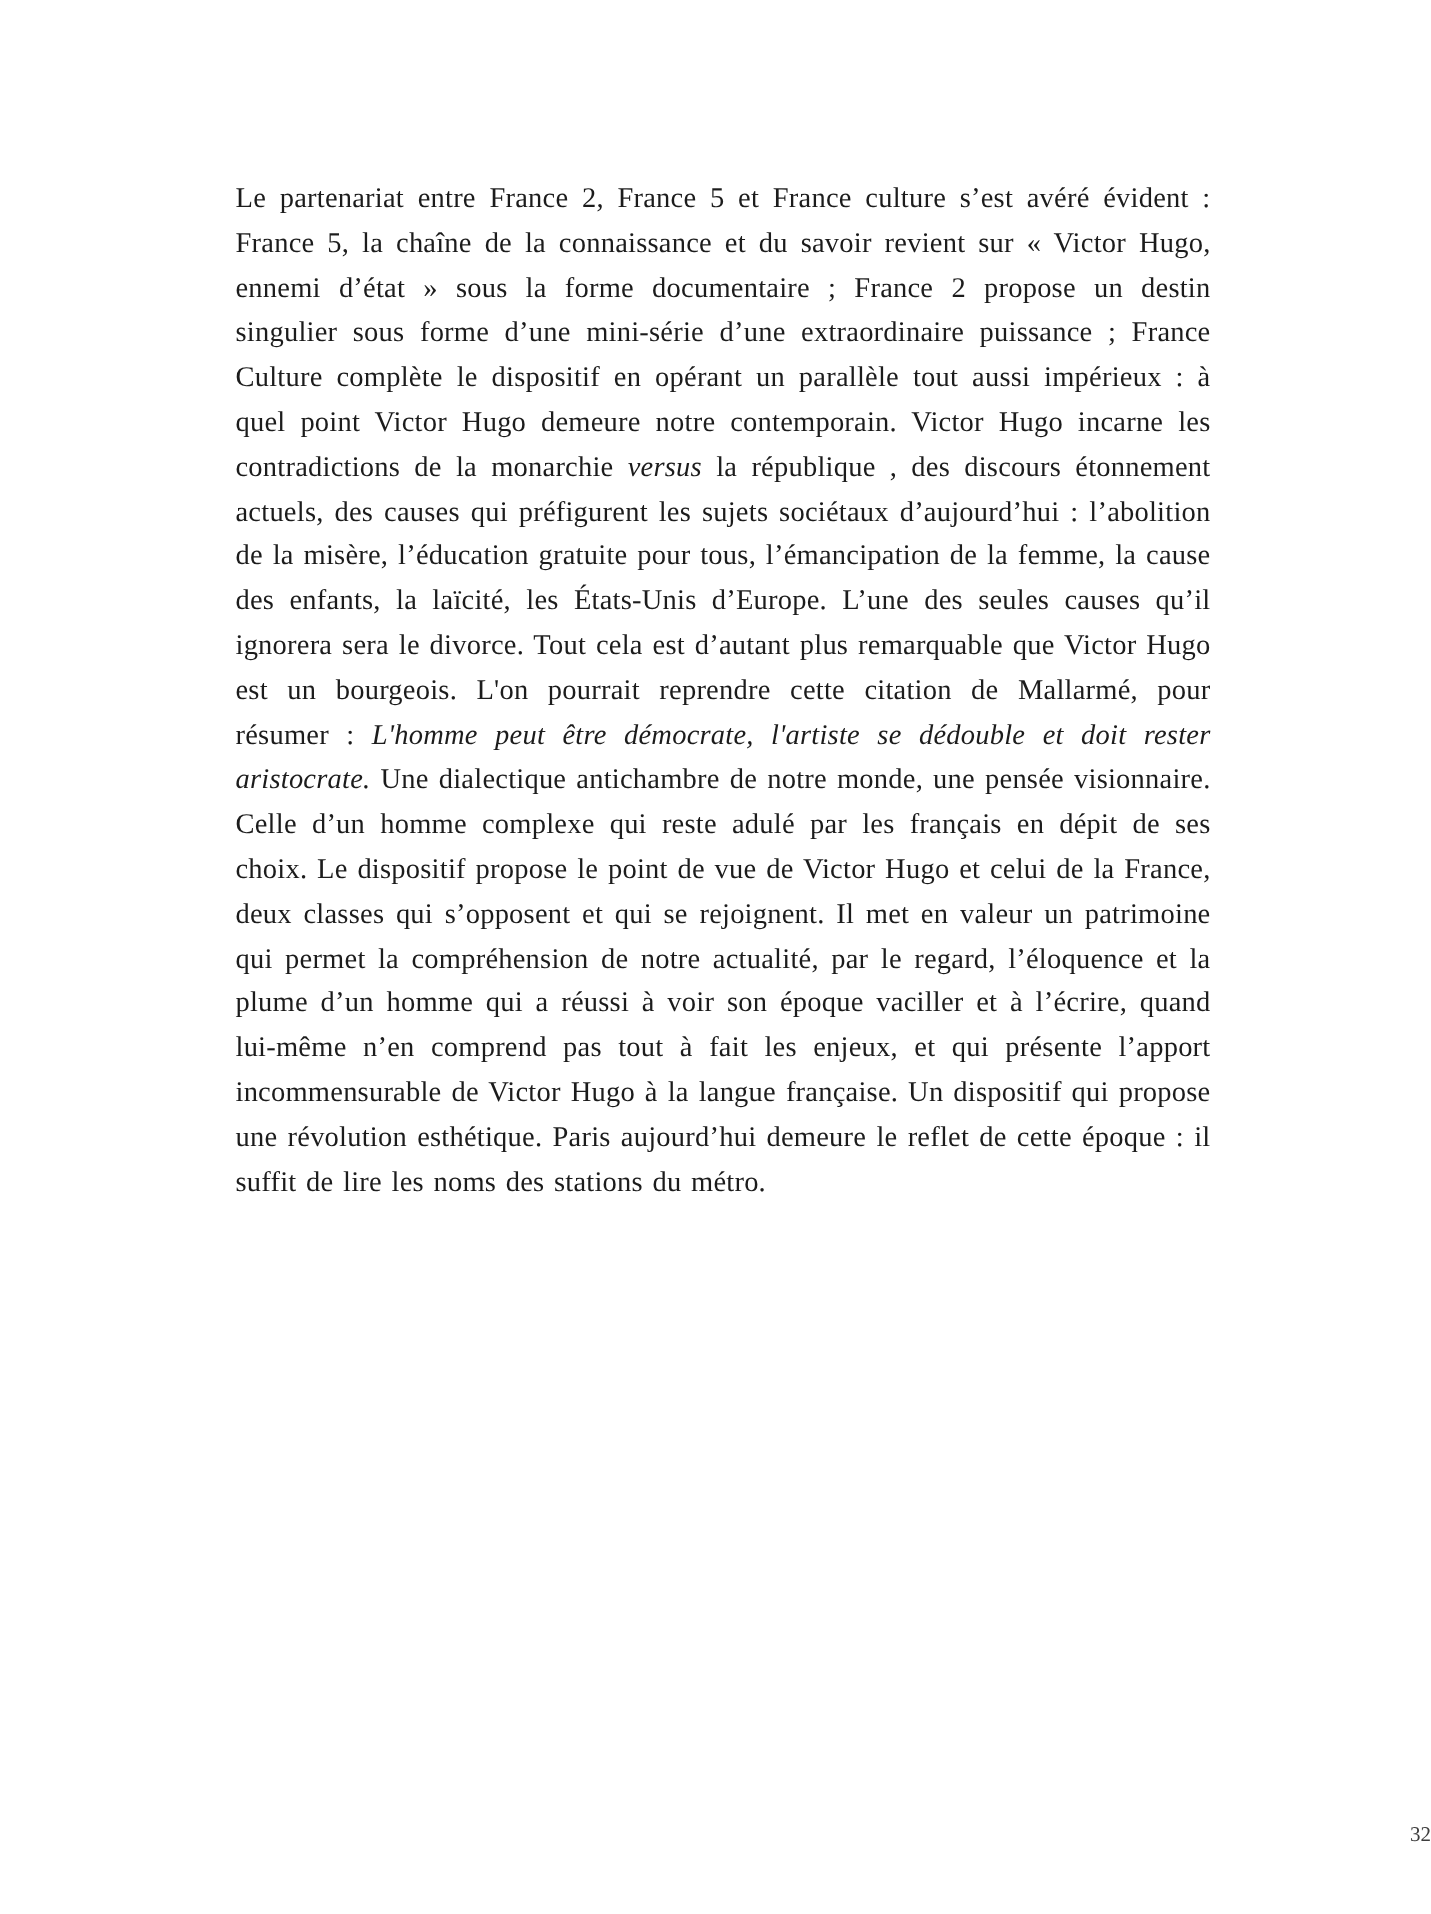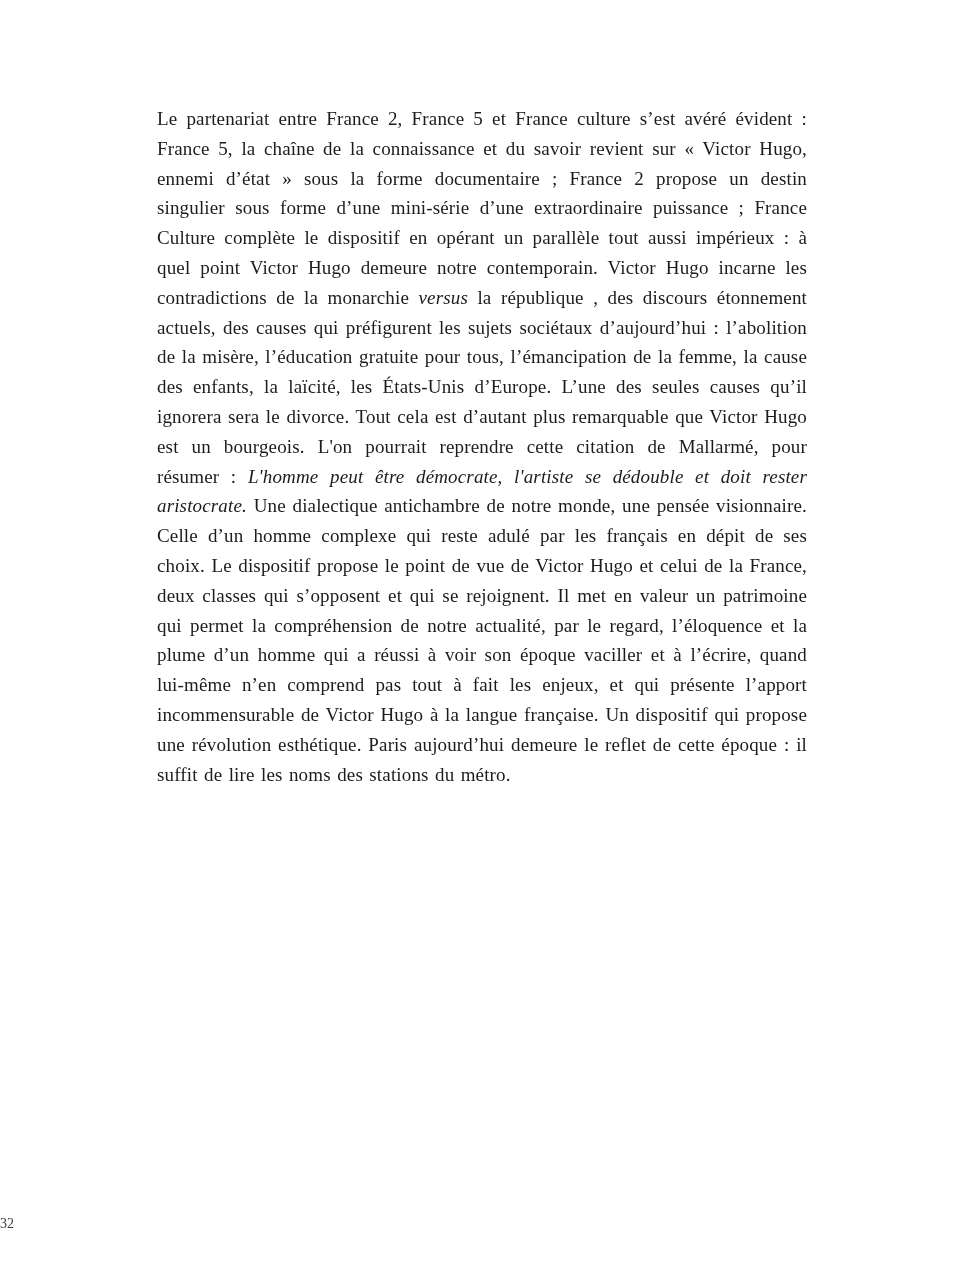--- a/index.html
+++ b/index.html
@@ -16,21 +16,21 @@
     overflow: hidden;
   }
   .page {
     position: absolute;
     inset: 0;
     background: #ffffff;
   }
   .body-text {
     position: absolute;
     left: 157px;
-    top: 104px;
+    top: 118px;
     width: 650px;
     margin: 0;
     font-size: 19px;
     line-height: 29.8px;
     text-align: justify;
     word-spacing: 1.5px;
     letter-spacing: 0.15px;
     color: #1c1c1c;
   }
   .it {
@@ -57,21 +57,21 @@
     font-weight: 400;
     letter-spacing: 7px;
     color: #1a1a1a;
     white-space: nowrap;
   }
   .page-number {
     position: absolute;
     top: 1216px;
     left: 0;
     right: 0;
-    text-align: left;
+    text-align: right;
     font-size: 14px;
     color: #3d3d3d;
   }
 </style>
 </head>
 <body>
 
 <div class="page">
 
   <p class="body-text"><span>Le partenariat entre France 2, France 5 et France culture s’est avéré évident : France 5, la chaîne de la connaissance et du savoir revient sur « Victor Hugo, ennemi d’état » sous la forme documentaire ; France 2 propose un destin singulier sous forme d’une mini-série d’une extraordinaire puissance ; France Culture complète le dispositif en opérant un parallèle tout aussi impérieux : à quel point Victor Hugo demeure notre contemporain. Victor Hugo incarne les contradictions de la monarchie </span><span class="it">versus</span><span> la république , des discours étonnement actuels, des causes qui préfigurent les sujets sociétaux d’aujourd’hui : l’abolition de la misère, l’éducation gratuite pour tous, l’émancipation de la femme, la cause des enfants, la laïcité, les États-Unis d’Europe. L’une des seules causes qu’il ignorera sera le divorce. Tout cela est d’autant plus remarquable que Victor Hugo est un bourgeois. L'on pourrait reprendre cette citation de Mallarmé, pour résumer : </span><span class="it">L'homme peut être démocrate, l'artiste se dédouble et doit rester aristocrate.</span><span> Une dialectique antichambre de notre monde, une pensée visionnaire. Celle d’un homme complexe qui reste adulé par les français en dépit de ses choix. Le dispositif propose le point de vue de Victor Hugo et celui de la France, deux classes qui s’opposent et qui se rejoignent. Il met en valeur un patrimoine qui permet la compréhension de notre actualité, par le regard, l’éloquence et la plume d’un homme qui a réussi à voir son époque vaciller et à l’écrire, quand lui-même n’en comprend pas tout à fait les enjeux, et qui présente l’apport incommensurable de Victor Hugo à la langue française. Un dispositif qui propose une révolution esthétique. Paris aujourd’hui demeure le reflet de cette époque : il suffit de lire les noms des stations du métro.</span></p>

